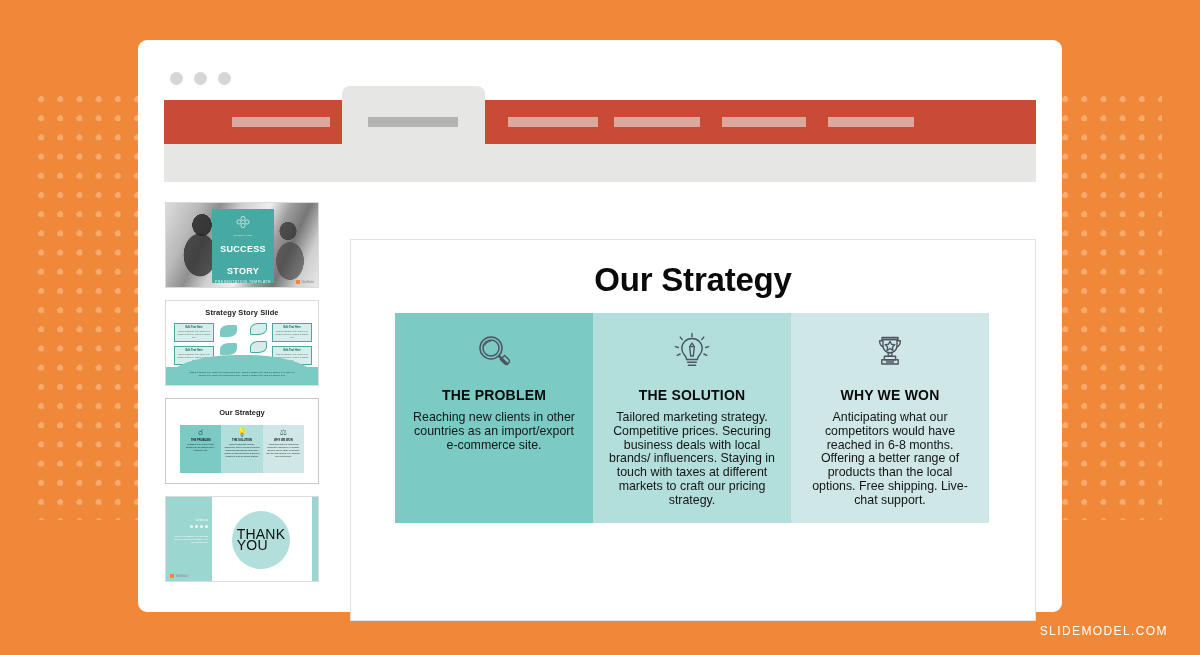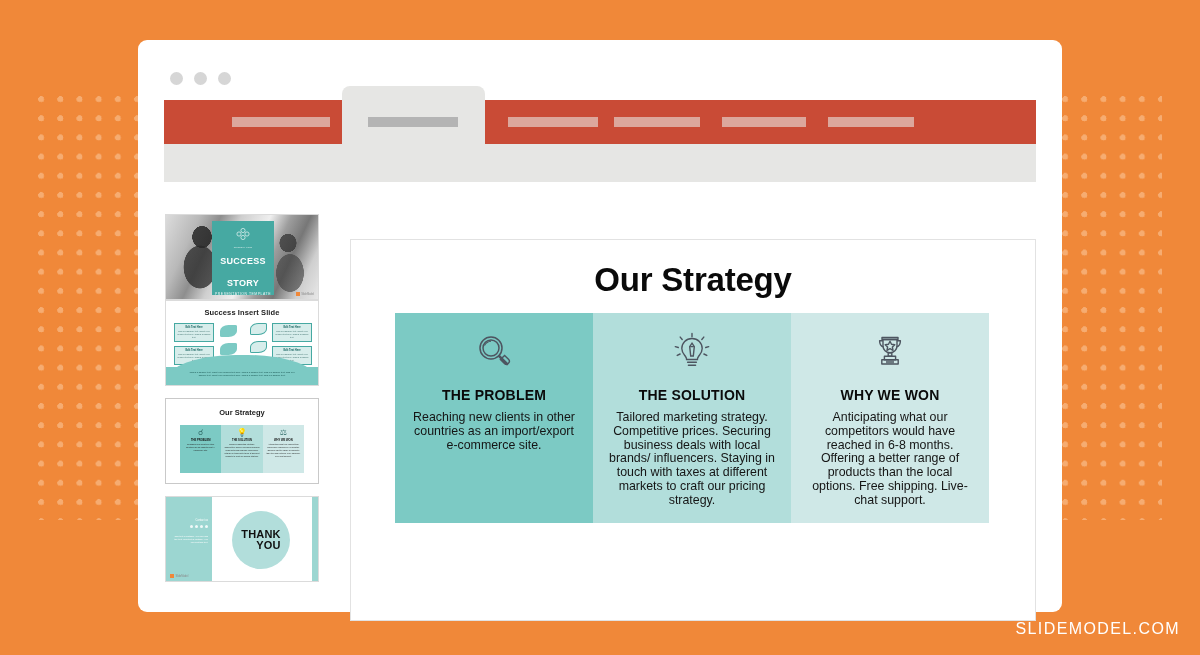--- a/index.html
+++ b/index.html
@@ -121,21 +121,21 @@
   }
   .thumb {
     position: absolute;
     left: 1px;
     width: 154px;
     height: 86px;
     background: #FFFFFF;
     border: 1px solid #DBDBDB;
     overflow: hidden;
   }
-  .thumb.t0 { top: 12px; padding-left: 48px; }
+  .thumb.t0 { top: 0px; padding-left: 48px; }
   .thumb.t1 { top: 98px; }
   .thumb.t2 { top: 196px; border: 1px solid #C9C9C9; }
   .thumb.t3 { top: 294px; }
 
   
   .cover-photo {
     position: absolute;
     inset: 0;
     background:
       linear-gradient(115deg, #dcdcdc 0%, #b9b9b9 18%, #8e8e8e 29%,
@@ -276,23 +276,23 @@
   .t3-side .socials i { width: 3.4px; height: 3.4px; border-radius: 50%; background: #ffffff; opacity: .85; display: block;}
   .t3-side .tx { position: absolute; right: 4px; left: 5px; top: 38px; text-align: right; font-size: 2.3px; line-height: 3.2px; color: #ffffff; }
   .t3-right-edge { position: absolute; right: 0; top: 0; bottom: 0; width: 6px; background: #9CD6D1; }
   .t3-circle {
     position: absolute;
     left: 66px; top: 14px;
     width: 58px; height: 58px;
     border-radius: 50%;
     background: #B2DEDB;
     display: flex; align-items: center; justify-content: center;
-    text-align: right;
-    font-size: 11px;
-    font-weight: bold;
+    text-align: left;
+    font-size: 14px;
+    font-weight: normal;
     line-height: 11px;
     color: #101010;
     letter-spacing: .2px;
   }
 
   
   #slide-canvas {
     position: absolute;
     left: 186px;
     top: 37px;
@@ -343,24 +343,24 @@
   .col-body {
     margin-top: 8px;
     font-size: 12.4px;
     line-height: 13.8px;
     color: #151515;
   }
 
   
   #brand {
     position: absolute;
-    right: 20px;
+    right: 32px;
     bottom: 17px;
     color: #FFFFFF;
-    font-size: 16px;
+    font-size: 12px;
     letter-spacing: 1.4px;
   }
 </style>
 </head>
 <body>
 
 <div id="stage">
 
   <div class="dotgrid" id="dotgrid-left"></div>
   <div class="dotgrid" id="dotgrid-right"></div>
@@ -407,21 +407,21 @@
             <div class="cover-title" style="margin-top:12px">STORY</div>
             <div class="cover-sub">PRESENTATION TEMPLATE</div>
           </div>
           <div class="thumb-badge">
             <span class="sq"></span>
             <span>SlideModel</span>
           </div>
         </div>
 
         <div class="thumb t1">
-          <div class="t1-title">Success Insert Slide</div>
+          <div class="t1-title">Strategy Story Slide</div>
 
           <div class="t1-box b0">
             <div class="h">Edit Text Here</div>
             <div class="b">This is a sample text. Insert your desired text here. This is a sample text.</div>
           </div>
           <div class="t1-box b1">
             <div class="h">Edit Text Here</div>
             <div class="b">This is a sample text. Insert your desired text here. This is a sample text.</div>
           </div>
           <div class="t1-box b2">

